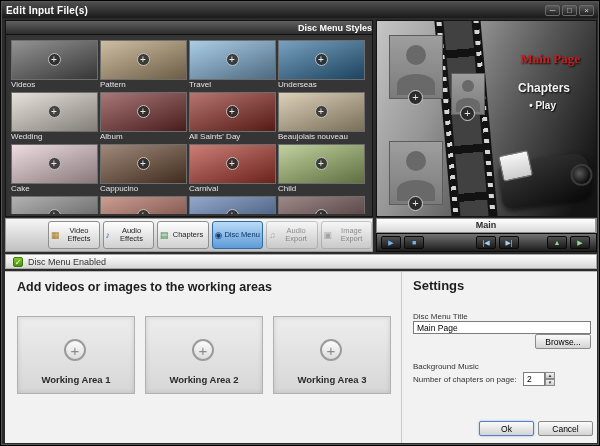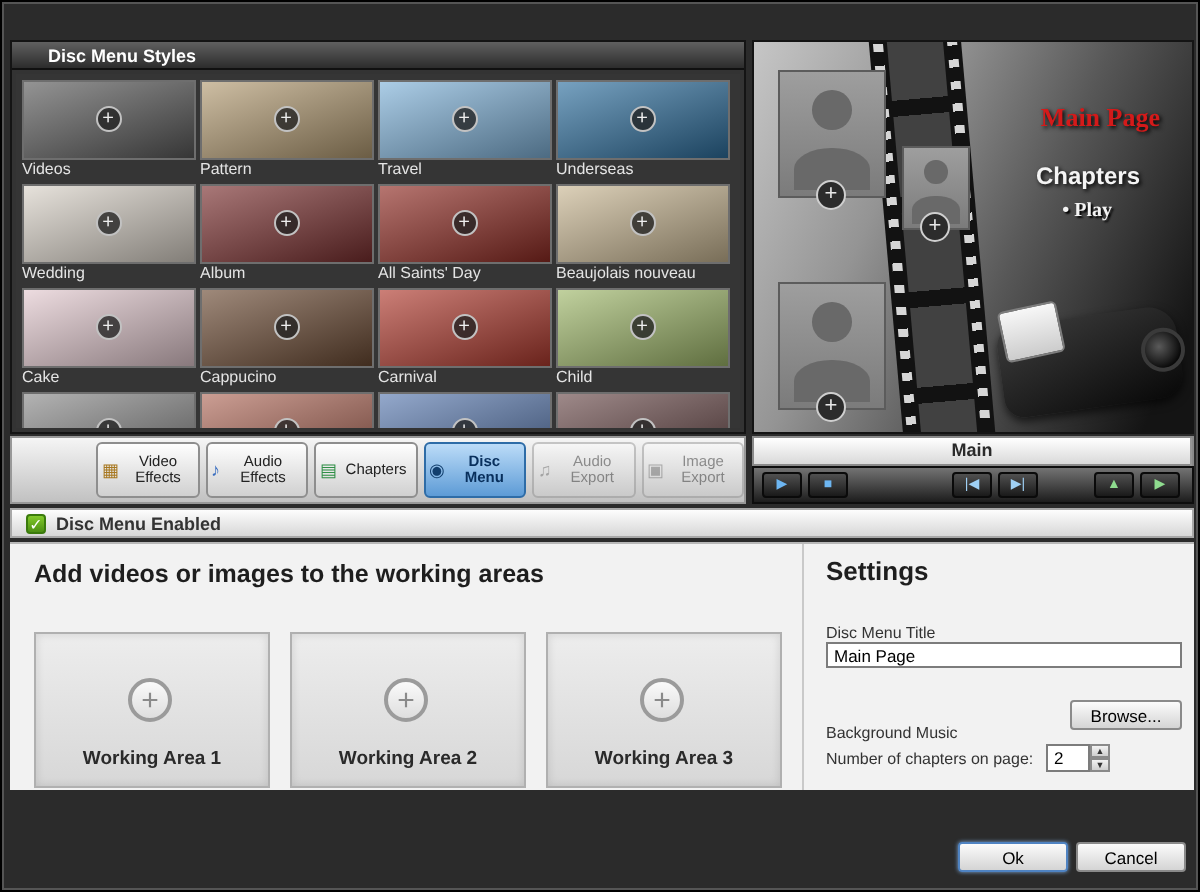--- a/index.html
+++ b/index.html
@@ -12,21 +12,21 @@
   
   .titlebar { position:absolute; left:1px; top:1px; right:1px; height:16px;
     background:linear-gradient(#4e4e4e,#1a1a1a); display:flex; align-items:center; padding:0 4px; }
   .title { color:#fff; font-size:10px; font-weight:bold; flex:1; letter-spacing:.2px; }
   .winbtn { width:15px; height:11px; margin-left:2px; color:#d5d5d5; font-size:8px; line-height:10px;
     text-align:center; background:linear-gradient(#5a5a5a,#222); border:1px solid #6a6a6a; border-radius:2px; cursor:default; }
   
   .styles-panel { position:absolute; left:4px; top:19px; width:368px; height:197px;
     border:1px solid #141414; background:#333; }
   .styles-header { height:14px; background:linear-gradient(#606060,#2c2c2c); color:#fff; font-size:9px;
-    font-weight:bold; line-height:14px; padding-left:18px; border-bottom:1px solid #101010; }
+    font-weight:bold; line-height:14px; padding-left:8px; border-bottom:1px solid #101010;text-align:right; }
   .styles-grid { position:absolute; left:2px; right:2px; top:16px; bottom:2px; overflow:hidden;
     display:flex; flex-wrap:wrap; align-content:flex-start; padding:2px; background:#353535; }
   .thumb { width:87px; margin:1px; cursor:pointer; }
   .thumb-art { height:40px; border:1px solid #6e6e6e; position:relative;
     background-image:linear-gradient(160deg, rgba(255,255,255,.35), rgba(0,0,0,.40)); }
   .plus-badge { position:absolute; left:50%; top:50%; width:13px; height:13px; margin:-7px 0 0 -7px;
     border-radius:50%; background:rgba(35,35,35,.78); border:1px solid #c2c2c2; color:#eee;
     font-size:10px; line-height:11px; text-align:center; }
   .thumb-label { color:#e4e4e4; font-size:8px; text-align:left; height:10px; line-height:10px;
     white-space:nowrap; overflow:hidden; }
@@ -46,21 +46,21 @@
   .ph .torso { position:absolute; left:50%; bottom:5%; width:72%; height:34%; margin-left:-36%;
     border-radius:50% 50% 0 0; background:#696969; }
   .ph .ph-plus { position:absolute; left:50%; bottom:-7px; width:15px; height:15px; margin-left:-8px;
     border-radius:50%; background:#2c2c2c; border:1px solid #cfcfcf; color:#e8e8e8; font-size:11px;
     line-height:13px; text-align:center; z-index:2; }
   .menu-title { position:absolute; right:16px; top:30px; color:#d41a1a; font-size:13px; font-weight:bold;
     font-family:"Liberation Serif", serif; text-shadow:1px 1px 2px #000; }
   .menu-chapters { position:absolute; right:26px; top:60px; color:#f4f4f4; font-size:12px; font-weight:bold;
     text-shadow:1px 1px 2px #000; }
   .menu-play { position:absolute; right:40px; top:79px; color:#f4f4f4; font-size:10px; font-weight:bold;
-    text-shadow:1px 1px 1px #000;font-family:Liberation Serif, serif; }
+    text-shadow:1px 1px 1px #000; }
   .cam { position:absolute; right:2px; bottom:2px; width:110px; height:80px; }
   .cam-body { position:absolute; right:4px; bottom:10px; width:90px; height:46px;
     background:linear-gradient(160deg,#3c3c3c,#080808); border-radius:10px 14px 12px 10px;
     transform:rotate(-8deg); box-shadow:0 2px 5px rgba(0,0,0,.65); }
   .cam-screen { position:absolute; left:3px; top:-9px; width:30px; height:26px;
     background:linear-gradient(#f7f7f7,#cccccc); border:1px solid #7e7e7e; border-radius:3px; transform:rotate(-4deg); }
   .cam-lens { position:absolute; right:-3px; top:11px; width:22px; height:22px; border-radius:50%;
     background:radial-gradient(circle at 40% 40%, #5a5a5a, #0a0a0a 72%); border:2px solid #3a3a3a; }
   
   .page-tabs { position:absolute; left:375px; top:217px; width:221px; height:15px;
@@ -74,31 +74,31 @@
     border:1px solid #0a0a0a; border-radius:2px; text-align:center; font-size:7px; line-height:12px; cursor:pointer; }
   
   .toolbar { position:absolute; left:4px; top:217px; width:368px; height:34px;
     background:linear-gradient(#f5f5f5,#c1c1c1); border:1px solid #989898;
     display:flex; align-items:center; padding-left:42px; gap:3px; }
   .tb-btn { width:52px; height:28px; background:linear-gradient(#fefefe,#d0d0d0); border:1px solid #8e8e8e;
     border-radius:3px; display:flex; align-items:center; gap:2px; padding:0 2px; cursor:pointer; }
   .tb-icon { font-size:9px; flex:none; }
   .tb-label { font-size:7.5px; line-height:8px; color:#222; text-align:center; flex:1; }
   .tb-btn.active { background:linear-gradient(#bcdcf8,#5d9bd6); border-color:#2e6ca7; }
-  .tb-btn.active .tb-label { color:#082f5c; font-weight:bold; }
+  .tb-btn.active .tb-label { color:#082f5c; font-weight:normal; }
   .tb-btn.disabled { opacity:.45; cursor:default; }
   
   .enabled-row { position:absolute; left:4px; top:253px; width:592px; height:15px;
     background:linear-gradient(#fdfdfd,#d7d7d7); border:1px solid #a8a8a8;
     display:flex; align-items:center; gap:5px; padding-left:7px; cursor:pointer; }
   .check-icon { width:10px; height:10px; background:linear-gradient(#82ca2a,#4c8f12); border:1px solid #3a7a0c;
     border-radius:2px; color:#fff; font-size:8px; line-height:9px; text-align:center; }
-  .enabled-label { font-size:9px; font-weight:bold; color:#333; }
-  
-  .main { position:absolute; left:4px; top:270px; width:592px; height:124px; background:#f2f2f2;
+  .enabled-label { font-size:9px; font-weight:normal; color:#333; }
+  
+  .main { position:absolute; left:4px; top:270px; width:592px; height:172px; background:#f2f2f2;
     border-top:1px solid #b8b8b8;padding-left:16px; }
   .v-div { position:absolute; left:396px; top:0; bottom:0; width:1px; background:#c9c9c9; }
   .working-heading { position:absolute; left:12px; top:8px; font-size:12.5px; font-weight:bold; color:#1e1e1e; }
   .working-sub { position:absolute; left:12px; top:27px; font-size:10px; color:#3d3d3d; }
   .wa { position:absolute; top:44px; width:118px; height:78px; background:linear-gradient(#ededed,#d7d7d7);
     border:1px solid #b0b0b0; box-shadow:inset 0 0 5px rgba(0,0,0,.12); cursor:pointer; }
   .wa-plus { position:absolute; left:50%; top:22px; width:22px; height:22px; margin-left:-12px; border-radius:50%;
     border:2px solid #9b9b9b; color:#8a8a8a; font-size:15px; line-height:19px; text-align:center;
     background:linear-gradient(#fafafa,#dedede); }
   .wa-label { position:absolute; left:0; right:0; bottom:8px; text-align:center; font-size:9.5px;
@@ -116,20 +116,26 @@
   .spin-up,.spin-down { position:absolute; left:0; width:10px; height:7px; background:linear-gradient(#f2f2f2,#cfcfcf);
     border:1px solid #8a8a8a; font-size:4.5px; line-height:5px; text-align:center; color:#333; cursor:pointer; }
   .spin-up { top:0; } .spin-down { top:7px; }
   .ok-btn { border-color:#4f83c2; box-shadow:0 0 2px #7fa8d8; }
 </style>
 </head>
 <body>
 
 <div id="window">
 
+  <div class="titlebar">
+    <span class="title">Edit Input File(s)</span>
+    <span class="winbtn">─</span>
+    <span class="winbtn">□</span>
+    <span class="winbtn">×</span>
+  </div>
 
   <div class="styles-panel">
     <div class="styles-header">Disc Menu Styles</div>
     <div class="styles-grid">
       <div class="thumb">
         <div class="thumb-art" style="background-color: rgb(90, 90, 90);">
             <span class="plus-badge">+</span>
           </div>
         <div class="thumb-label">Videos</div>
       </div>
@@ -319,21 +325,21 @@
     </div>
 
     <div class="v-div"></div>
 
     <div class="settings-heading">Settings</div>
 
     <div class="form-label" style="left:408px; top:40px;">Disc Menu Title</div>
     <input class="text-input" style="left: 408px; top: 49px; width: 178px;" value="Main Page">
 
     <div class="form-label" style="left:408px; top:70px;margin-top:20px;">Background Music</div>
-    <button class="btn" style="left:530px; top:78px; width:56px;">Browse...</button>
+    <button class="btn" style="left:530px; top:62px; width:56px;">Browse...</button>
 
     <div class="form-label" style="left:408px; top:103px;">Number of chapters on page:</div>
     <div class="spinner">
       <input class="spin-input" value="2" style="">
       <div class="spin-arrows">
         <div class="spin-up">▲</div>
         <div class="spin-down">▼</div>
       </div>
     </div>
 

